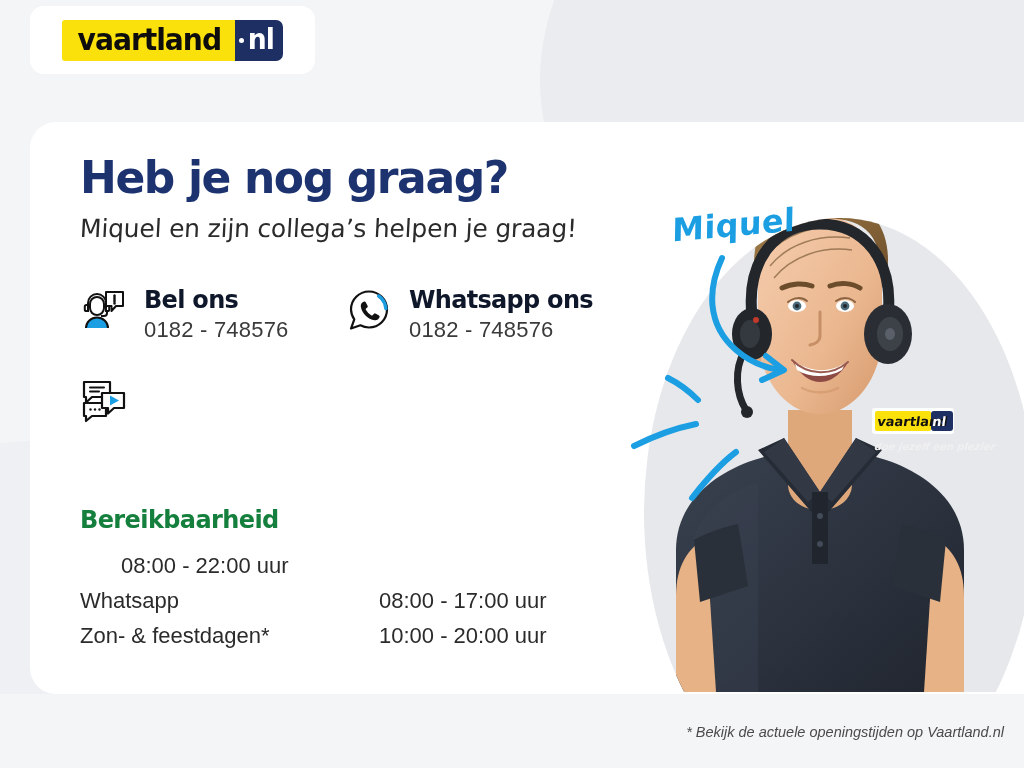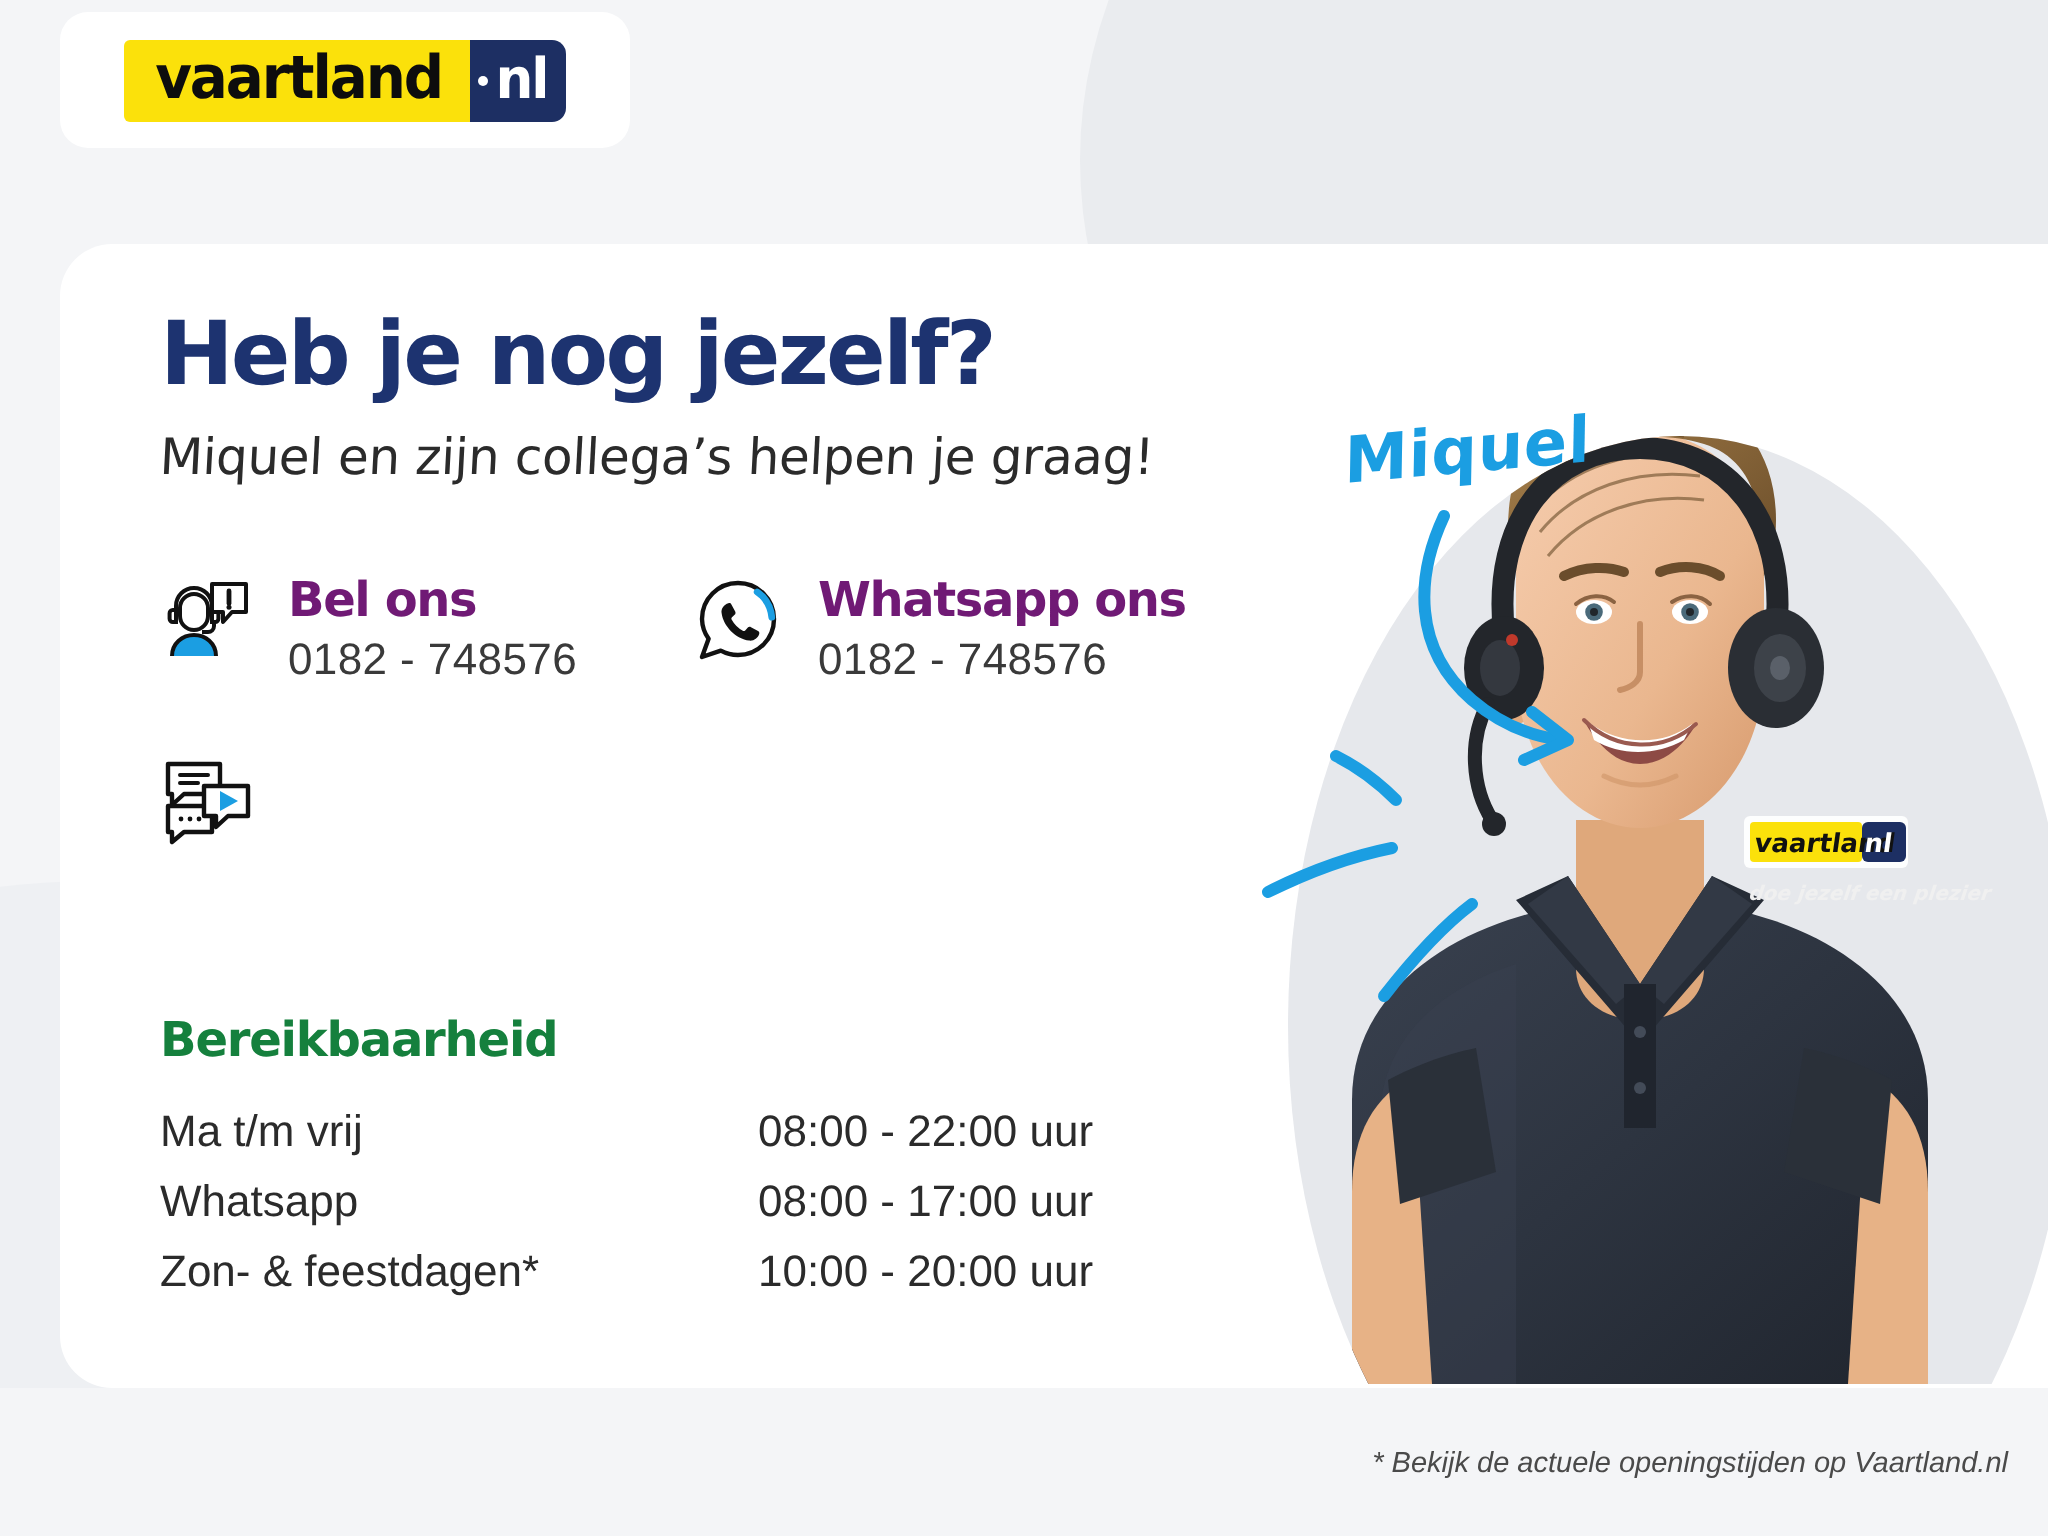--- a/index.html
+++ b/index.html
@@ -82,21 +82,21 @@
 
   
   .contact { position:absolute; display:flex; gap:16px; align-items:flex-start; }
   .c-call     { left:80px;  top:286px; }
   .c-whatsapp { left:345px; top:286px; }
   .c-chat     { left:80px;  top:376px; }
   .c-icon { width:48px; height:48px; flex:none; }
   .c-text { padding-top:1px; }
   .c-title {
     font-family:"DejaVu Sans", sans-serif;
-    font-size:24px; font-weight:700; color:#701a75;
+    font-size:24px; font-weight:700; color:#0f172a;
     letter-spacing:-.7px; line-height:1.12; white-space:nowrap;
   }
   .c-value {
     font-family:"Liberation Sans", sans-serif;
     font-size:22px; font-weight:400; color:#3a3a3a;
     letter-spacing:.2px; margin-top:3px; white-space:nowrap;
   }
 
   
   .hours-title {
@@ -163,21 +163,21 @@
       <div class="logo-yellow">
         <span class="logo-word">vaartland</span>
       </div>
       <div class="logo-navy">
         <span class="logo-dot"></span>
         <span class="logo-nl">nl</span>
       </div>
     </div>
   </div>
 
-  <div class="h1">Heb je nog jezelf?</div>
+  <div class="h1">Heb je nog graag?</div>
   <div class="sub">Miquel en zijn collega’s helpen je graag!</div>
 
   <div class="contact c-call">
     <div class="c-icon">
       <svg viewBox="0 0 48 48" width="48" height="48">
         <g fill="none" stroke="#111" stroke-width="2">
           <path d="M10 18a7 7 0 0 1 14 0v4a7 7 0 0 1-14 0z"></path>
           <path d="M8 20v-3a9 9 0 0 1 18 0v3"></path>
           <path d="M8 19h-1.6a1.6 1.6 0 0 0-1.6 1.6v2.8A1.6 1.6 0 0 0 6.4 25H8z"></path>
           <path d="M26 19h1.6a1.6 1.6 0 0 1 1.6 1.6v2.8A1.6 1.6 0 0 1 27.6 25H26z"></path>
@@ -222,21 +222,20 @@
         <circle cx="19.5" cy="33.5" r="1.2" fill="#111"></circle>
         <path d="M22 17h22v15H34l-6 5.5V32h-6z" fill="#fff" stroke="#111" stroke-width="2.2" stroke-linejoin="round"></path>
         <path d="M30 19.5l9 5-9 5z" fill="#1b9ee2"></path>
       </svg>
     </div>
   </div>
 
   <div class="hours-title">Bereikbaarheid</div>
   <div class="hours">
     <div class="hours-row">
-      <span class="hours-day">Ma t/m vrij</span>
       <span class="hours-time">08:00 - 22:00 uur</span>
     </div>
     <div class="hours-row">
       <span class="hours-day">Whatsapp</span>
       <span class="hours-time">08:00 - 17:00 uur</span>
     </div>
     <div class="hours-row">
       <span class="hours-day">Zon- &amp; feestdagen*</span>
       <span class="hours-time">10:00 - 20:00 uur</span>
     </div>

